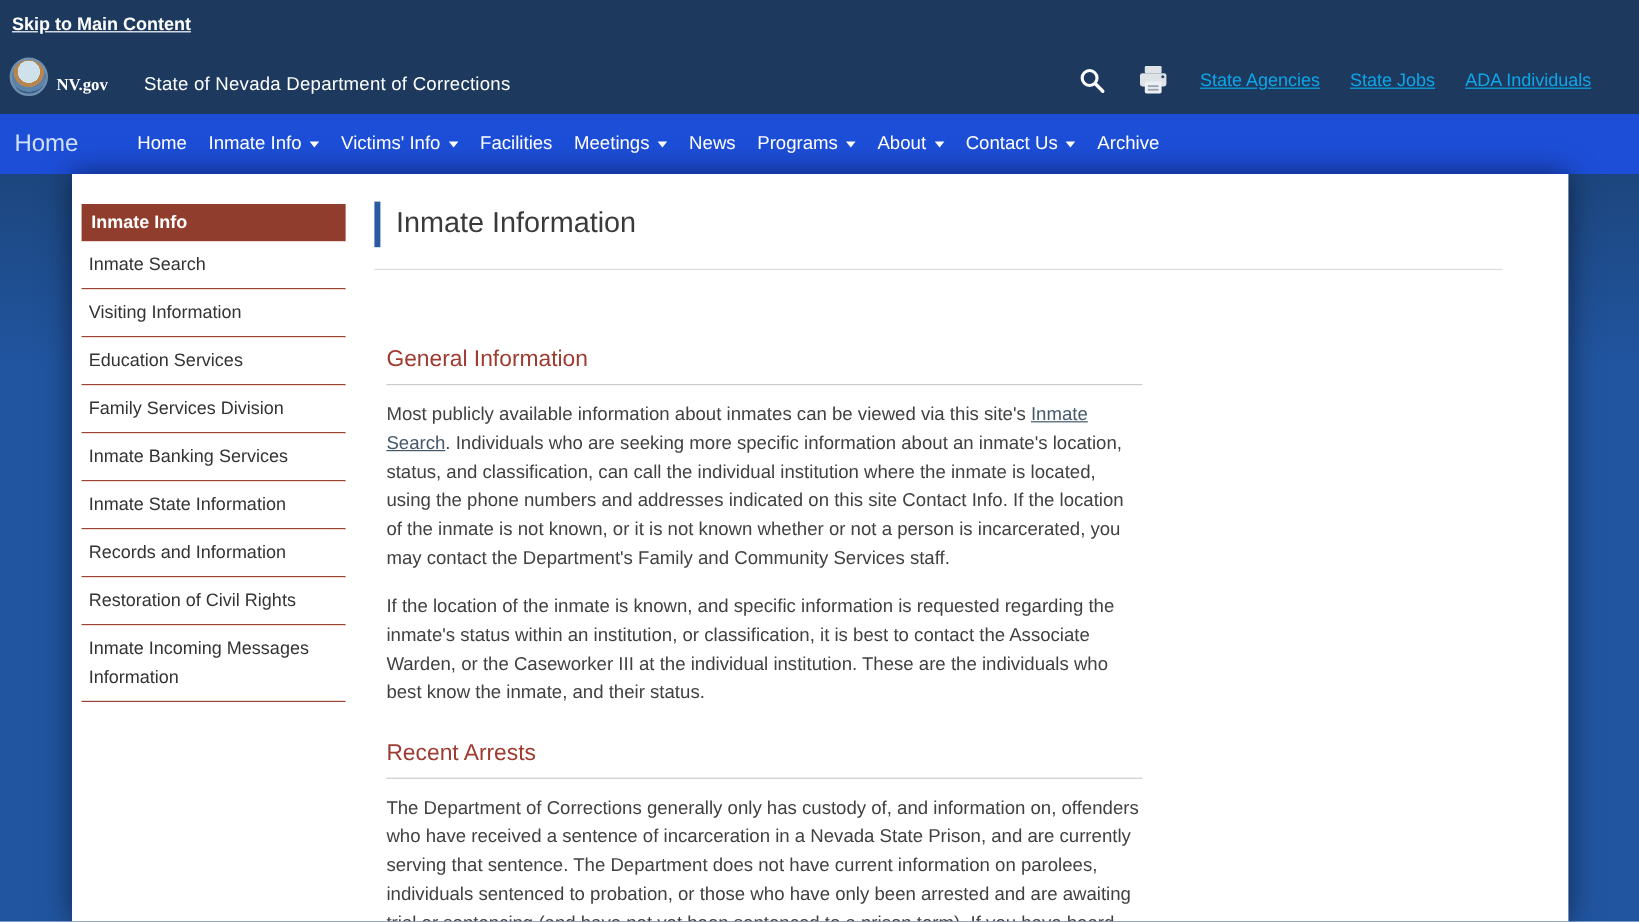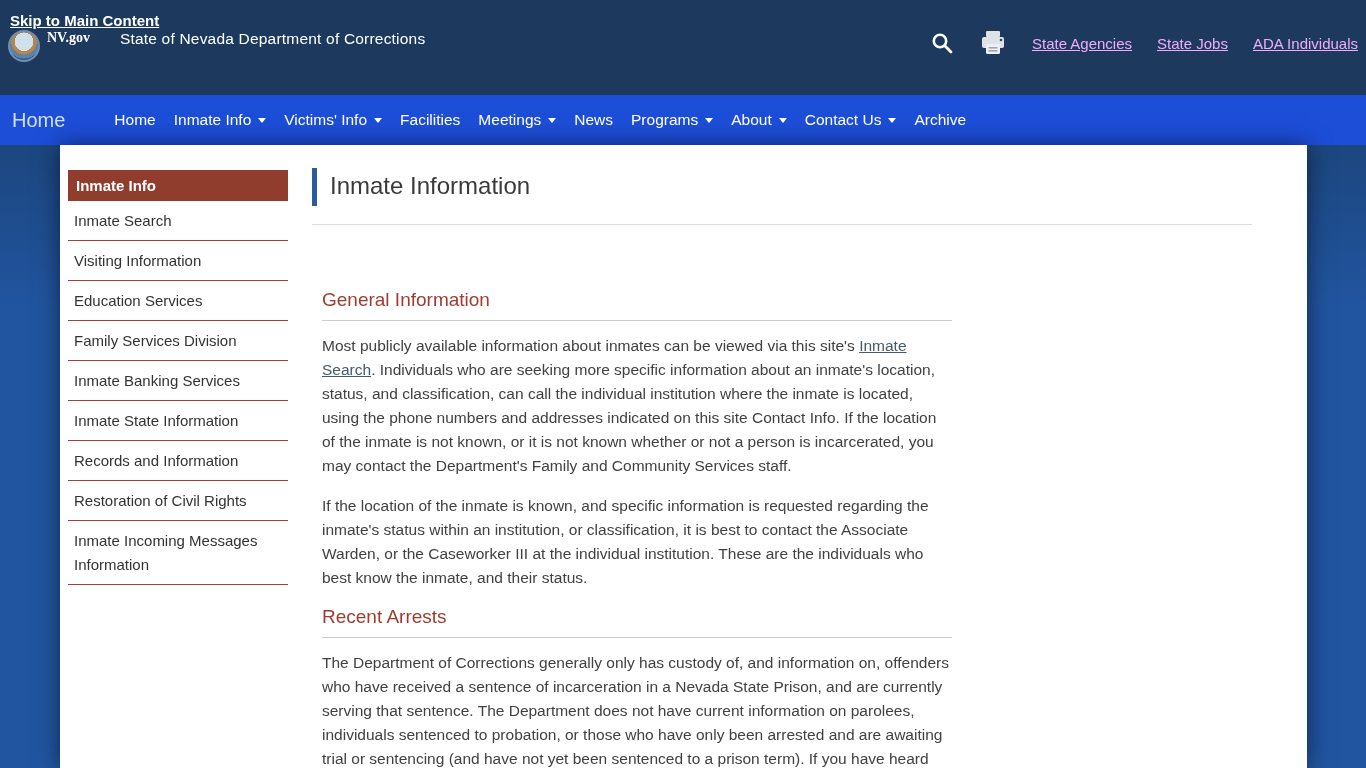--- a/index.html
+++ b/index.html
@@ -7,31 +7,31 @@
   body {
     font-family:"Liberation Sans","DejaVu Sans",sans-serif;
     background:linear-gradient(180deg,#14325a 0%,#1b4173 12%,#2155a0 40%,#2155a0 100%);
   }
   a { text-decoration:none; }
 
   
   .top-header { background:#1d3a5e; height:95px; width:100%; }
   .skip-row { padding:12px 0 0 10px; }
   .skip-link { color:#ffffff; font-size:15px; font-weight:600; text-decoration:underline; cursor:pointer;text-align:right; }
-  .logo-row { display:flex; align-items:flex-start; height:50px; padding:0 8px 0 8px; }
+  .logo-row { display:flex; align-items:flex-end; height:50px; padding:0 40px 0 8px; }
   .seal {
     width:32px; height:32px; border-radius:50%;
     background:radial-gradient(circle at 50% 35%, #cfe2ec 0 40%, #b8854f 41% 55%, #5b82a8 56% 72%, #35608c 73% 100%);
     border:2px solid #6f8fae;
     margin-right:7px; flex:0 0 auto;
   }
   .nvgov { color:#ffffff; font-family:"Liberation Serif","DejaVu Serif",serif; font-weight:bold; font-size:14px; margin-right:30px; }
   .site-title { color:#ffffff; font-size:15.5px; letter-spacing:.2px; }
   .header-right { margin-left:auto; display:flex; align-items:center; gap:25px; }
-  .header-link { color:#f0abfc; font-size:15px; text-decoration:underline; cursor:pointer; white-space:nowrap; }
+  .header-link { color:#0ea5e9; font-size:15px; text-decoration:underline; cursor:pointer; white-space:nowrap; }
   .icon-btn { display:flex; align-items:center; justify-content:center; cursor:pointer; background:none; border:none; }
 
   
   .navbar { background:#1d4ed8; height:50px; display:flex; align-items:center; padding:0 12px; }
   .nav-brand { color:#cfe0f5; font-size:20px; margin-right:40px; cursor:pointer; }
   .nav-items { display:flex; align-items:center; }
   .nav-item { color:#ffffff; font-size:15.5px; padding:0 9px; cursor:pointer; white-space:nowrap; display:flex; align-items:center; }
   .caret { display:inline-block; margin-left:7px; width:0; height:0; border-left:4.5px solid transparent; border-right:4.5px solid transparent; border-top:5px solid #ffffff; }
 
   
@@ -47,21 +47,21 @@
   .title-row { display:flex; align-items:stretch; }
   .title-bar { width:5px; background:#2b5aa2; margin-right:13px; flex:0 0 auto; }
   .page-title { font-size:24px; font-weight:400; color:#3a3a3a; padding:4px 0 6px 0; }
   .title-rule { border:none; border-top:1px solid #dcdcdc; width:940px; margin-top:18px; }
 
   .sections { padding-left:10px; width:640px; }
   .section-heading {
     margin-top:64px; font-size:19px; font-weight:400; color:#9e3c31;
     padding-bottom:9px; border-bottom:1px solid #cccccc;
   }
-  .section-heading.second { margin-top:16px; }
+  .section-heading.second { margin-top:27px; }
   .sections p { font-size:15.5px; color:#414141; line-height:24px; margin-top:13px; }
   .sections p + p { margin-top:16px; }
   .text-link { color:#44596b; text-decoration:underline; cursor:pointer; }
 </style>
 </head>
 <body>
 
 <div class="top-header">
   <div class="skip-row">
     <a class="skip-link">Skip to Main Content</a>

